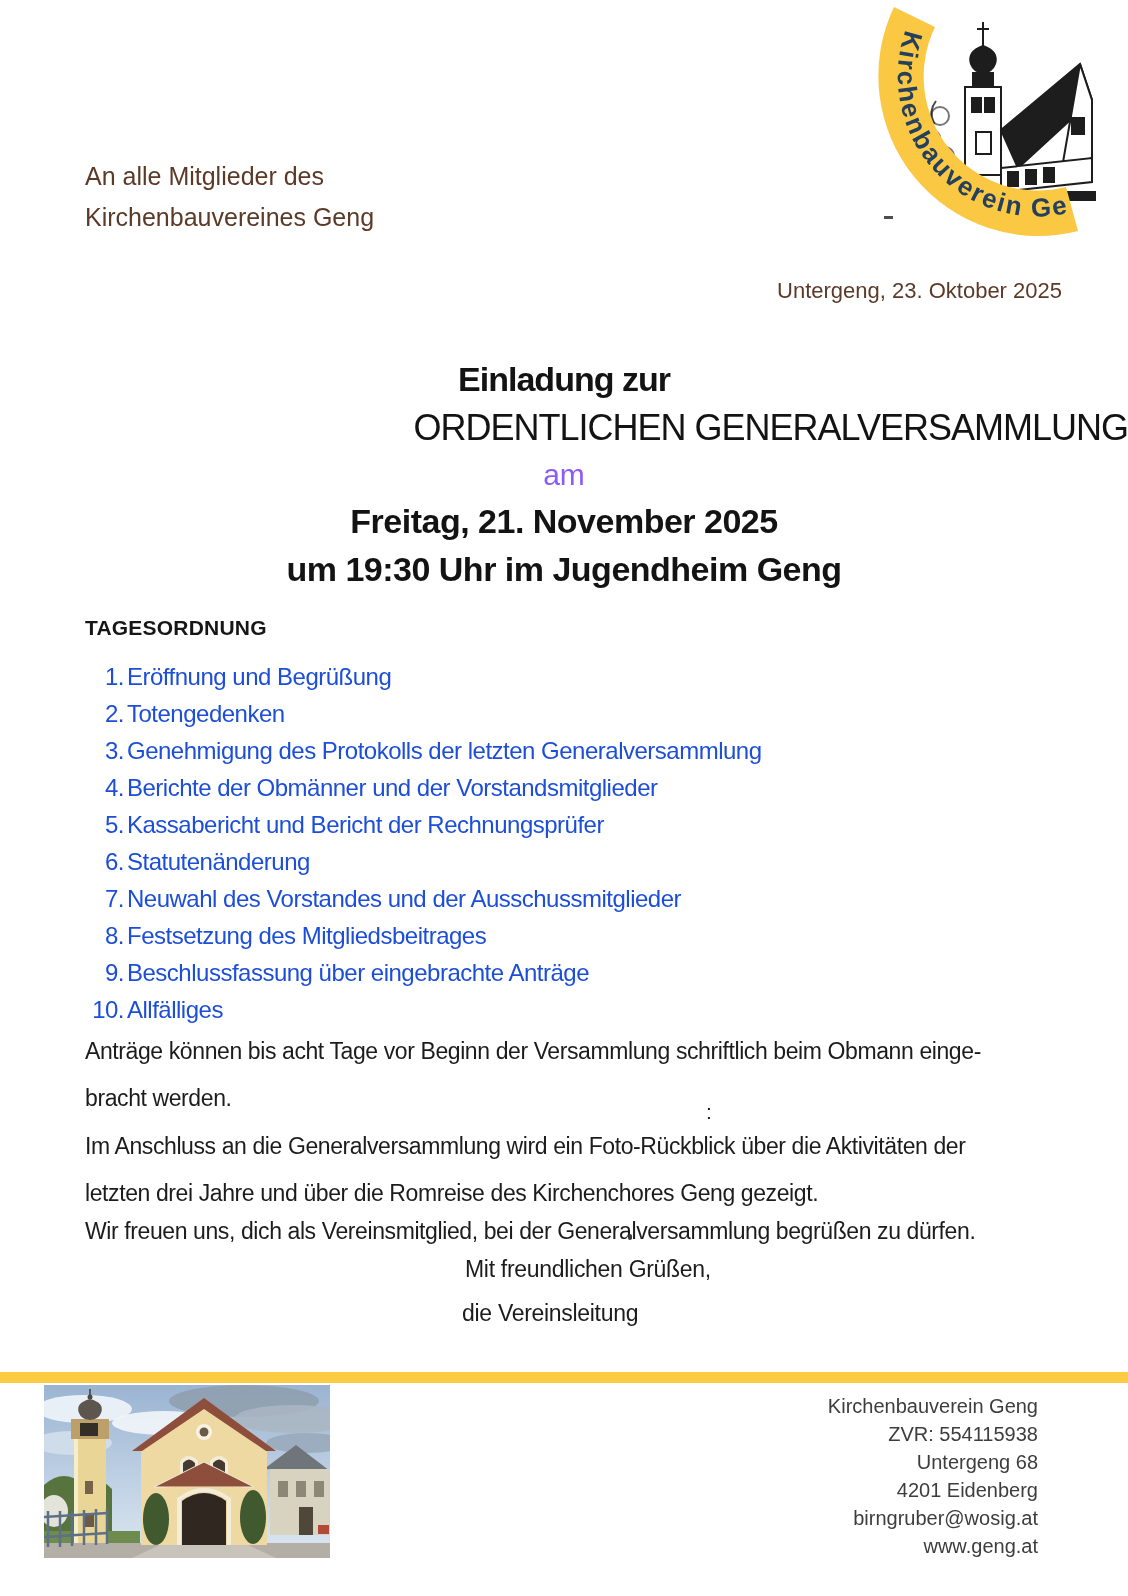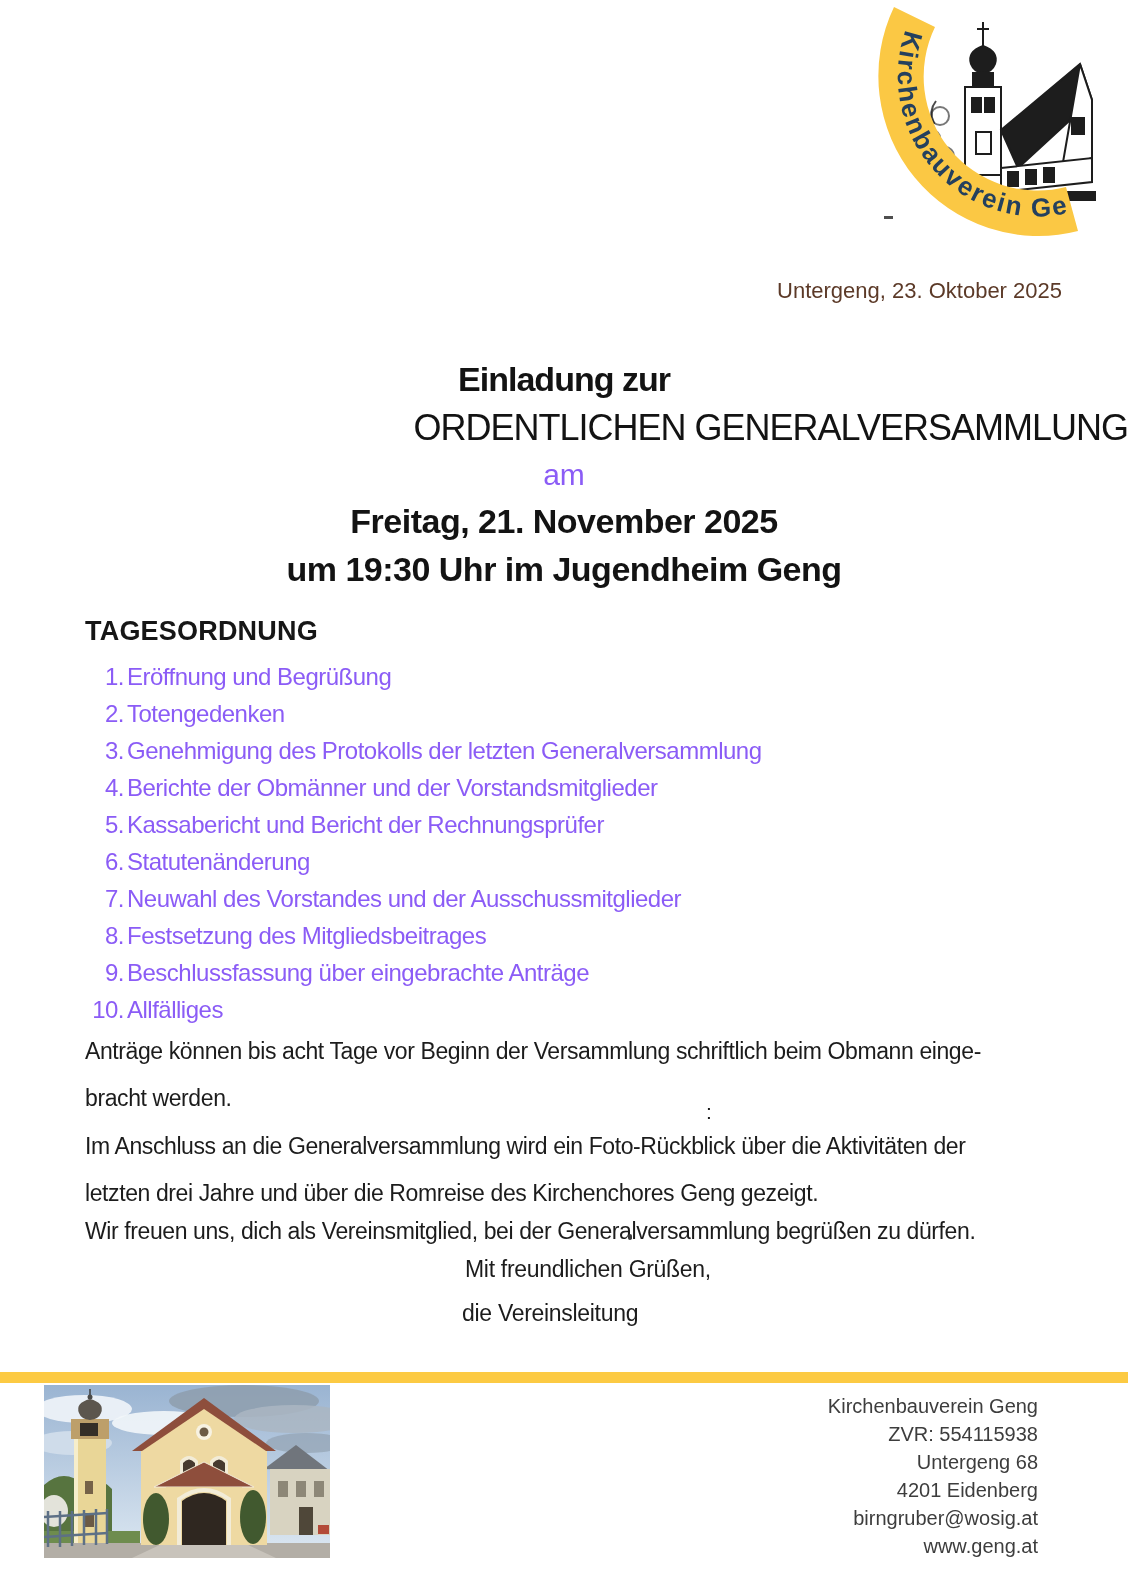--- a/index.html
+++ b/index.html
@@ -16,23 +16,23 @@
   .logo svg{width:100%;height:100%;display:block;}
   .logo text{font-family:"Liberation Sans",sans-serif;}
   
   .title-block{position:absolute;left:0;right:0;top:356px;text-align:center;color:#131313;}
   .t-b1{font-size:34px;font-weight:700;line-height:47px;letter-spacing:-1px;}
   .t-b2{font-size:36px;font-weight:400;line-height:49px;letter-spacing:-1px;text-align:right;}
   .t-am{font-size:30px;font-weight:400;line-height:46px;color:#8b5cf6;}
   .t-b3{font-size:34px;font-weight:700;line-height:47px;letter-spacing:-0.5px;}
   .t-b4{font-size:34px;font-weight:700;line-height:48px;letter-spacing:-0.5px;}
   
-  .agenda-heading{position:absolute;left:85px;top:616px;font-size:27px;font-weight:700;letter-spacing:0.2px;color:#161616;}
+  .agenda-heading{position:absolute;left:85px;top:616px;font-size:21px;font-weight:700;letter-spacing:0.2px;color:#161616;}
   .agenda-list{position:absolute;left:85px;top:658px;margin:0;padding:0;list-style:none;counter-reset:ag;}
-  .agenda-list li{display:flex;font-size:24px;line-height:37px;letter-spacing:-0.5px;color:#8b5cf6;}
+  .agenda-list li{display:flex;font-size:24px;line-height:37px;letter-spacing:-0.5px;color:#1d4ed8;}
   .agenda-list li::before{counter-increment:ag;content:counter(ag) ".";width:39px;flex:none;text-align:right;}
   .agenda-list li span{margin-left:3px;}
   
   .para{position:absolute;left:85px;width:1010px;font-size:23px;line-height:47px;letter-spacing:-0.4px;color:#1c1c1c;white-space:pre-line;}
   .p1{top:1028px;} .p2{top:1123px;} .p3{top:1208px;}
   .closing{position:absolute;font-size:23px;letter-spacing:-0.3px;color:#1c1c1c;}
   .c1{left:465px;top:1256px;} .c2{left:462px;top:1300px;}
   
   .colon-artifact{position:absolute;left:706px;top:1100px;font-size:21px;color:#1a1a1a;}
   .dot-artifact{position:absolute;left:628px;top:1234px;width:4px;height:6px;background:#3a3a3a;border-radius:2px;}
@@ -77,20 +77,24 @@
         <rect x="92" y="186" width="138" height="8" fill="#1d1d1d"></rect>
       </g>
 
       <path d="M28,1 A160,160 0 0 0 212,225 L200,181 A114,114 0 0 1 69,21 Z" fill="#fbc844"></path>
       <text font-size="26" font-weight="bold" fill="#24405e" letter-spacing="2">
         <textPath href="#arcText" startOffset="6">Kirchenbauverein Geng</textPath>
       </text>
     </svg>
   </div>
 
+  <div class="recipient" style="color: rgb(92, 58, 40);">
+    <div>An alle Mitglieder des</div>
+    <div>Kirchenbauvereines Geng</div>
+  </div>
 
   <div class="dash-artifact"></div>
 
   <div class="dateline" style="color: rgb(92, 58, 40);">Untergeng, 23. Oktober 2025</div>
 
   <div class="title-block">
     <div class="t-b1">Einladung zur</div>
     <div class="t-b2">ORDENTLICHEN GENERALVERSAMMLUNG</div>
     <div class="t-am">am</div>
     <div class="t-b3">Freitag, 21. November 2025</div>

